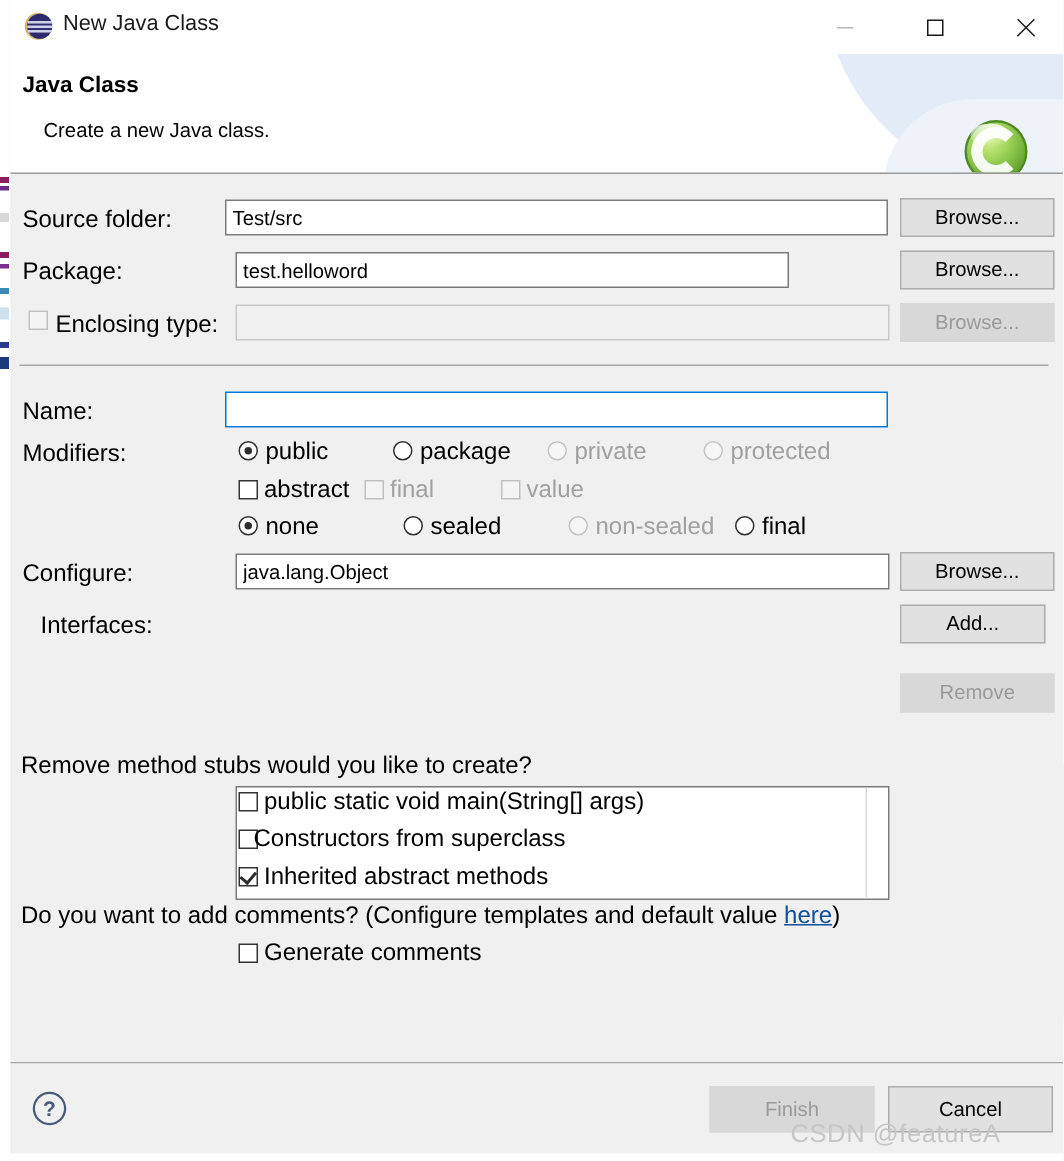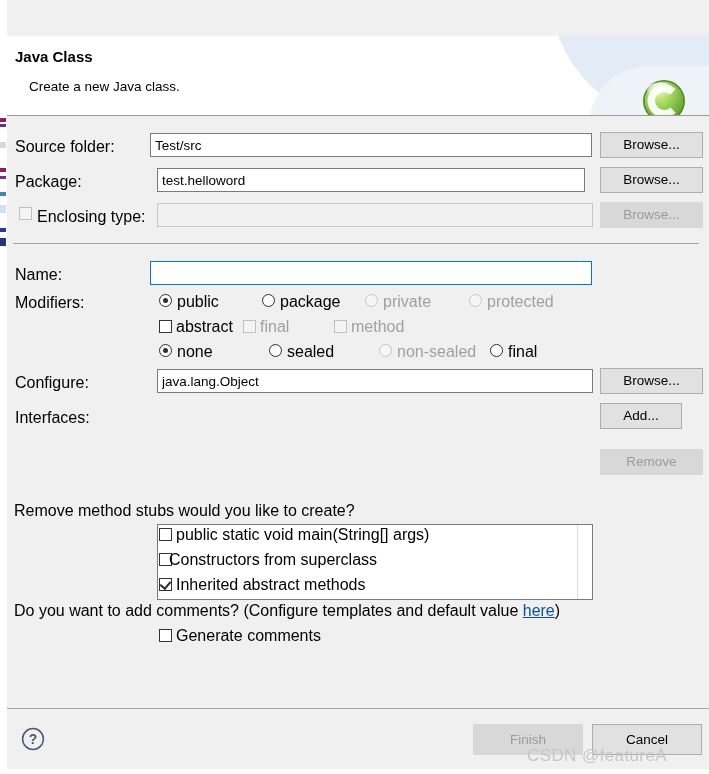--- a/index.html
+++ b/index.html
@@ -304,20 +304,40 @@
   <div class="edge-art" style="top:118px;height:4px;background:#8b1f5e;"></div>
   <div class="edge-art" style="top:124px;height:3px;background:#6b2a86;"></div>
   <div class="edge-art" style="top:142px;height:6px;background:#d8d8d8;"></div>
   <div class="edge-art" style="top:168px;height:4px;background:#8b1f5e;"></div>
   <div class="edge-art" style="top:176px;height:3px;background:#7a2f8e;"></div>
   <div class="edge-art" style="top:192px;height:4px;background:#3a8ab5;"></div>
   <div class="edge-art" style="top:205px;height:8px;background:#cfe0ee;"></div>
   <div class="edge-art" style="top:228px;height:4px;background:#2a3a8e;"></div>
   <div class="edge-art" style="top:238px;height:8px;background:#1f3a7a;"></div>
 
+  <div id="titlebar">
+    <svg id="eclipse-icon" viewBox="0 0 19 19">
+      <circle cx="9.5" cy="9.5" r="9" fill="#d7b56d"></circle>
+      <circle cx="10.5" cy="9.5" r="8.4" fill="#2e2a6e"></circle>
+      <rect x="2.6" y="6.0" width="16" height="1.7" fill="#cfd3ea"></rect>
+      <rect x="2.2" y="9.0" width="16.6" height="1.7" fill="#cfd3ea"></rect>
+      <rect x="2.6" y="12.0" width="16" height="1.7" fill="#cfd3ea"></rect>
+    </svg>
+    <div id="title-text">New Java Class</div>
+
+    <div class="wctl" id="btn-min">
+      <span class="glyph-min"></span>
+    </div>
+    <div class="wctl" id="btn-max">
+      <span class="glyph-max"></span>
+    </div>
+    <div class="wctl" id="btn-close">
+      <span class="glyph-x"></span>
+    </div>
+  </div>
 
   <div id="header">
     <div id="header-swoosh"></div>
     <div id="header-swoosh2"></div>
     <div id="header-title">Java Class</div>
     <div id="header-desc">Create a new Java class.</div>
     <svg id="class-icon" viewBox="0 0 56 56">
       <defs>
         <radialGradient id="gr" cx="38%" cy="30%" r="75%">
           <stop offset="0%" stop-color="#d4f08a"></stop>
@@ -338,21 +358,21 @@
   </div>
   <div id="header-rule"></div>
 
   <div id="body">
 
     <div class="lbl" style="left:8px; top:22px;">Source folder:</div>
     <input class="txt" type="text" style="left: 143px; top: 17px; width: 442px;" value="Test/src">
     <div class="btn" style="left:593px; top:16px; width:103px;">Browse...</div>
 
     <div class="lbl" style="left:8px; top:57px;">Package:</div>
-    <input class="txt" type="text" style="left: 150px; top: 52px; width: 428px;" value="test.helloword">
+    <input class="txt" type="text" style="left: 150px; top: 52px; width: 369px;" value="test.helloword">
     <div class="btn" style="left:593px; top:51px; width:103px;">Browse...</div>
 
     <div class="cb dis" style="left:12px; top:91px;"></div>
     <div class="lbl" style="left:30px; top:92px;">Enclosing type:</div>
     <input class="txt dis" type="text" disabled="" style="left: 150px; top: 87px; width: 436px;" value="">
     <div class="btn dis" style="left:593px; top:86px; width:103px;">Browse...</div>
 
     <div class="sep" style="left:6px; top:127px; width:686px;"></div>
 
     <div class="lbl" style="left:8px; top:150px;">Name:</div>
@@ -367,40 +387,40 @@
     <div class="rb dis" style="left:358px; top:178px;"></div>
     <div class="lbl dis" style="left:376px; top:177px;">private</div>
     <div class="rb dis" style="left:462px; top:178px;"></div>
     <div class="lbl dis" style="left:480px; top:177px;">protected</div>
 
     <div class="cb" style="left:152px; top:204px;"></div>
     <div class="lbl" style="left:169px; top:202px;">abstract</div>
     <div class="cb dis" style="left:236px; top:204px;"></div>
     <div class="lbl dis" style="left:253px; top:202px;">final</div>
     <div class="cb dis" style="left:327px; top:204px;"></div>
-    <div class="lbl dis" style="left:344px; top:202px;">method</div>
+    <div class="lbl dis" style="left:344px; top:202px;">value</div>
 
     <div class="rb on" style="left:152px; top:228px;"></div>
     <div class="lbl" style="left:170px; top:227px;">none</div>
     <div class="rb" style="left:262px; top:228px;"></div>
     <div class="lbl" style="left:280px; top:227px;">sealed</div>
     <div class="rb dis" style="left:372px; top:228px;"></div>
     <div class="lbl dis" style="left:390px; top:227px;">non-sealed</div>
     <div class="rb" style="left:483px; top:228px;"></div>
     <div class="lbl" style="left:501px; top:227px;">final</div>
 
     <div class="lbl" style="left:8px; top:258px;">Configure:</div>
     <input class="txt" type="text" style="left: 150px; top: 253px; width: 436px;" value="java.lang.Object">
     <div class="btn" style="left:593px; top:252px; width:103px;">Browse...</div>
 
-    <div class="lbl" style="left:8px; top:293px;text-align:right;">Interfaces:</div>
+    <div class="lbl" style="left:20px; top:293px;text-align:right;">Interfaces:</div>
     <div id="iface-list">
       <div id="iface-divider"></div>
     </div>
-    <div class="btn" style="left:593px; top:287px; width:82px;">Add...</div>
+    <div class="btn" style="left:593px; top:287px; width:97px;">Add...</div>
     <div class="btn dis" style="left:593px; top:333px; width:103px;">Remove</div>
 
     <div class="lbl" style="left:7px; top:386px;">Remove method stubs would you like to create?</div>
 
     <div class="cb" style="left:152px; top:412px;"></div>
     <div class="lbl" style="left:169px; top:410px;">public static void main(String[] args)</div>
 
     <div class="cb" style="left:152px; top:437px;"></div>
     <div class="lbl" style="left:162px; top:435px;">Constructors from superclass</div>
 

